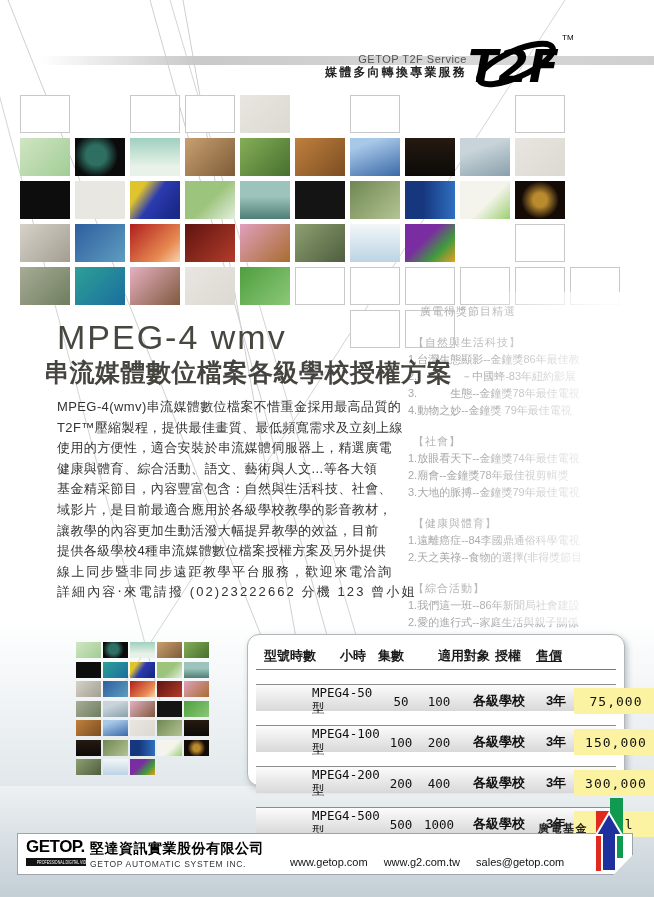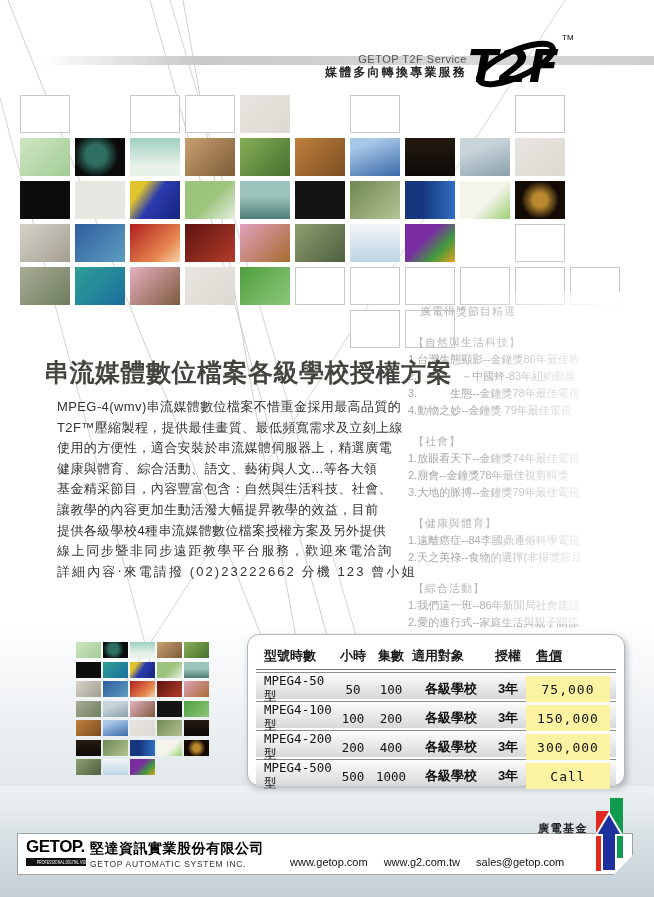--- a/index.html
+++ b/index.html
@@ -41,25 +41,25 @@
          background:linear-gradient(180deg,#edf1f3,#c3ced5);}
   
   .table-box{position:absolute;left:247px;top:634px;width:378px;height:152px;z-index:6;
              background:#fff;border:1px solid #b0b6ba;border-radius:12px;
              box-shadow:2px 3px 6px rgba(90,100,110,.4);box-sizing:border-box;padding:8px 8px 0 8px;}
   #thead{display:grid;grid-template-columns:80px 34px 42px 78px 36px 90px;height:26px;
          align-items:center;font-size:13px;font-weight:bold;color:#1a1a1a;
          border-bottom:1px solid #777;}
   #thead .c0{padding-left:8px;}
   #thead .c1,#thead .c2,#thead .c4{text-align:center;}
-  #thead .c3{text-align:left;}
+  #thead .c3{text-align:right;}
   #thead .c5{padding-left:10px;text-decoration:underline;}
-  .trow{display:grid;grid-template-columns:80px 34px 42px 78px 36px 90px;height:26px;margin-top:2px;
+  .trow{display:grid;grid-template-columns:80px 34px 42px 78px 36px 90px;height:26px;margin-top:14px;
         align-items:center;background:linear-gradient(180deg,#fcfcfc,#d8d8d8);
-        border-top:1px solid #8d8d8d;font-size:13px;color:#111;}
+        border-top:1px solid #8d8d8d;font-size:13px;color:#111;padding-left:48px;}
   .trow .c0{font-family:"DejaVu Sans Mono",monospace;font-size:12.5px;padding-left:8px;}
   .trow .c1,.trow .c2{font-family:"DejaVu Sans Mono",monospace;font-size:12.5px;text-align:center;}
   .trow .c3{font-weight:600;text-align:center;}
   .trow .c4{font-weight:600;text-align:center;}
   .trow .price{font-family:"DejaVu Sans Mono",monospace;font-size:13px;letter-spacing:1px;
                background:#fbf3a2;height:26px;display:flex;align-items:center;justify-content:center;
                margin-right:6px;}
   
   .fbar{position:absolute;left:17px;top:833px;width:616px;height:42px;z-index:7;background:#fff;
         border:1px solid #9aa4aa;box-sizing:border-box;
@@ -154,28 +154,30 @@
       <div class="thumb empty" style="left: 295px; top: 267px;"></div>
       <div class="thumb empty" style="left: 350px; top: 267px;"></div>
       <div class="thumb empty" style="left: 405px; top: 267px;"></div>
       <div class="thumb empty" style="left: 460px; top: 267px;"></div>
       <div class="thumb empty" style="left: 515px; top: 267px;"></div>
       <div class="thumb empty" style="left: 570px; top: 267px;"></div>
       <div class="thumb empty" style="left: 350px; top: 310px;"></div>
       <div class="thumb empty" style="left: 405px; top: 310px;"></div>
     </div>
 
+  <h1 class="title1">MPEG-4 wmv</h1>
   <h2 class="title2">串流媒體數位檔案各級學校授權方案</h2>
 
   <div id="body-text">
       <div class="bline b1">MPEG-4(wmv)串流媒體數位檔案不惜重金採用最高品質的</div>
       <div class="bline b2">T2F™壓縮製程，提供最佳畫質、最低頻寬需求及立刻上線</div>
       <div class="bline b3">使用的方便性，適合安裝於串流媒體伺服器上，精選廣電</div>
       <div class="bline b5">健康與體育、綜合活動、語文、藝術與人文...等各大領</div>
       <div class="bline b4">基金精采節目，內容豐富包含：自然與生活科技、社會、</div>
+      <div class="bline b6">域影片，是目前最適合應用於各級學校教學的影音教材，</div>
       <div class="bline b7">讓教學的內容更加生動活潑大幅提昇教學的效益，目前</div>
       <div class="bline b8">提供各級學校4種串流媒體數位檔案授權方案及另外提供</div>
       <div class="bline b9">線上同步暨非同步遠距教學平台服務，歡迎來電洽詢</div>
       <div class="bline b10">詳細內容‧來電請撥 (02)23222662 分機 123 曾小姐</div>
     </div>
 
   <div id="awards">
     <div class="ahead">廣電得獎節目精選</div>
     <div id="awards-items">
         <div class="cat">【自然與生活科技】</div>

